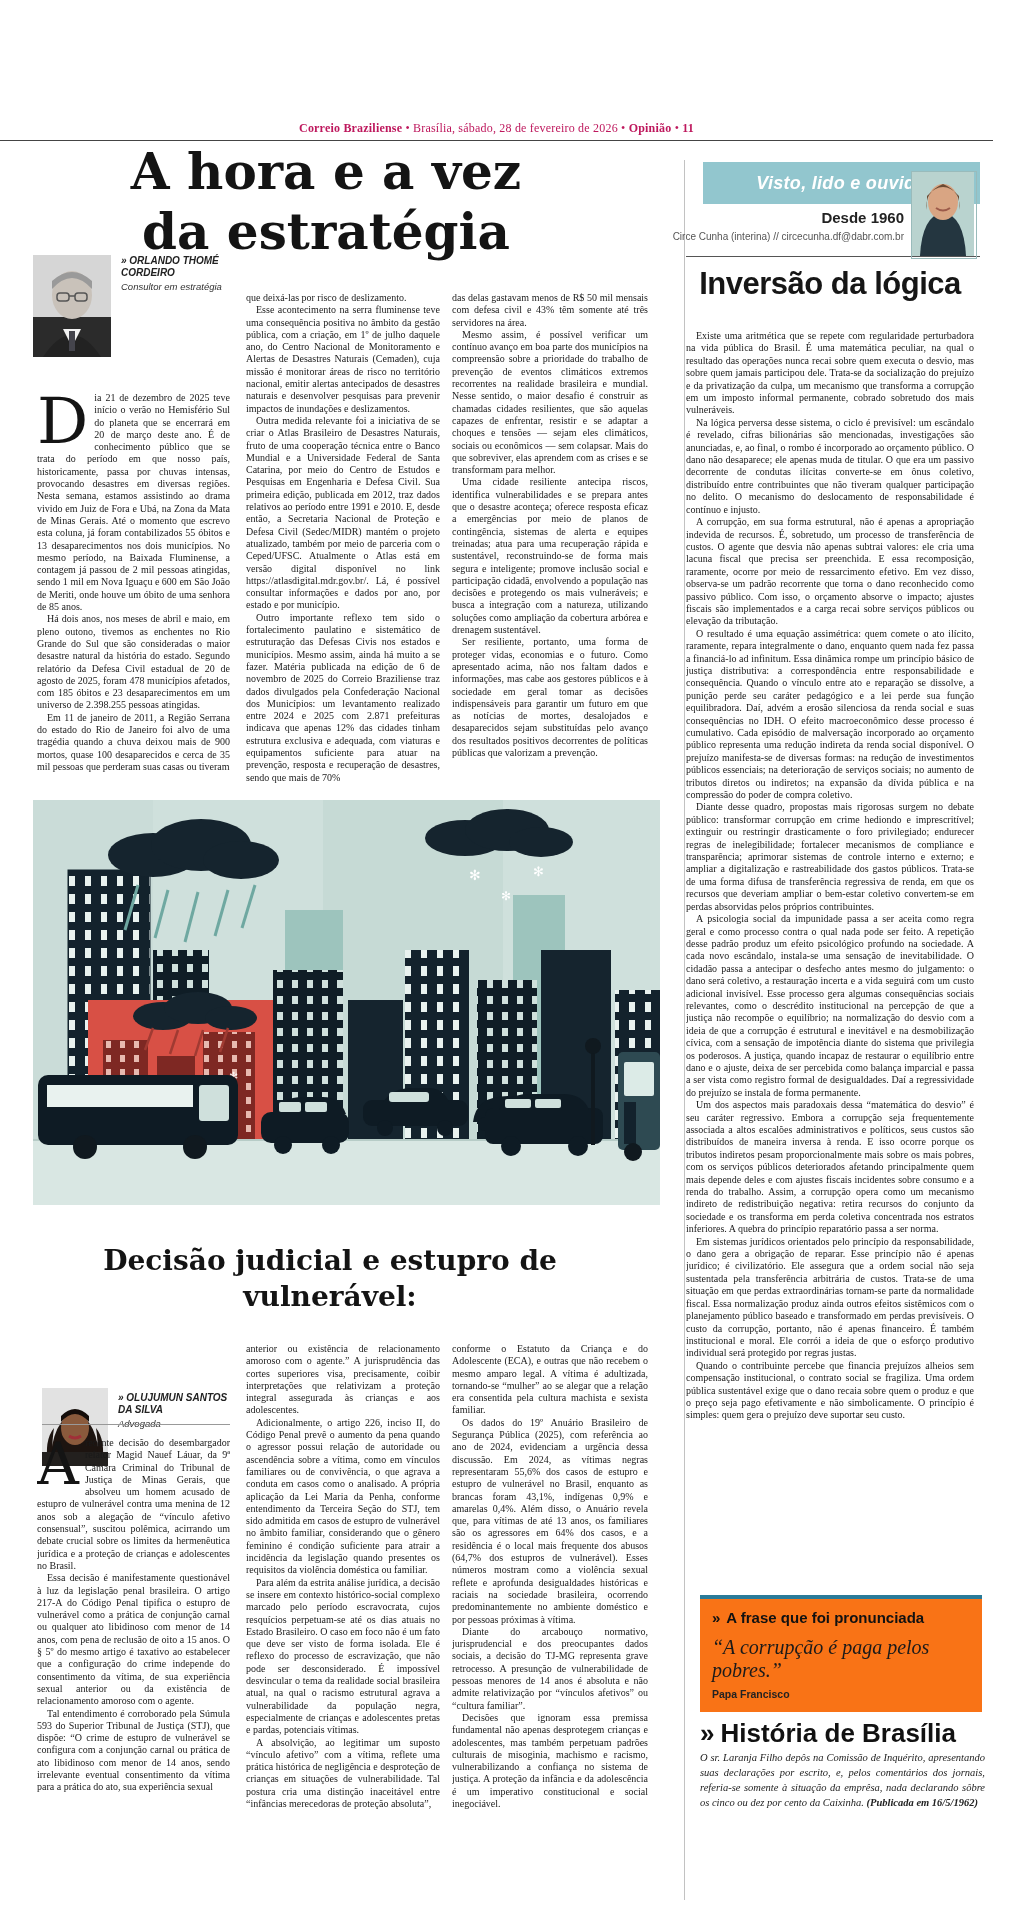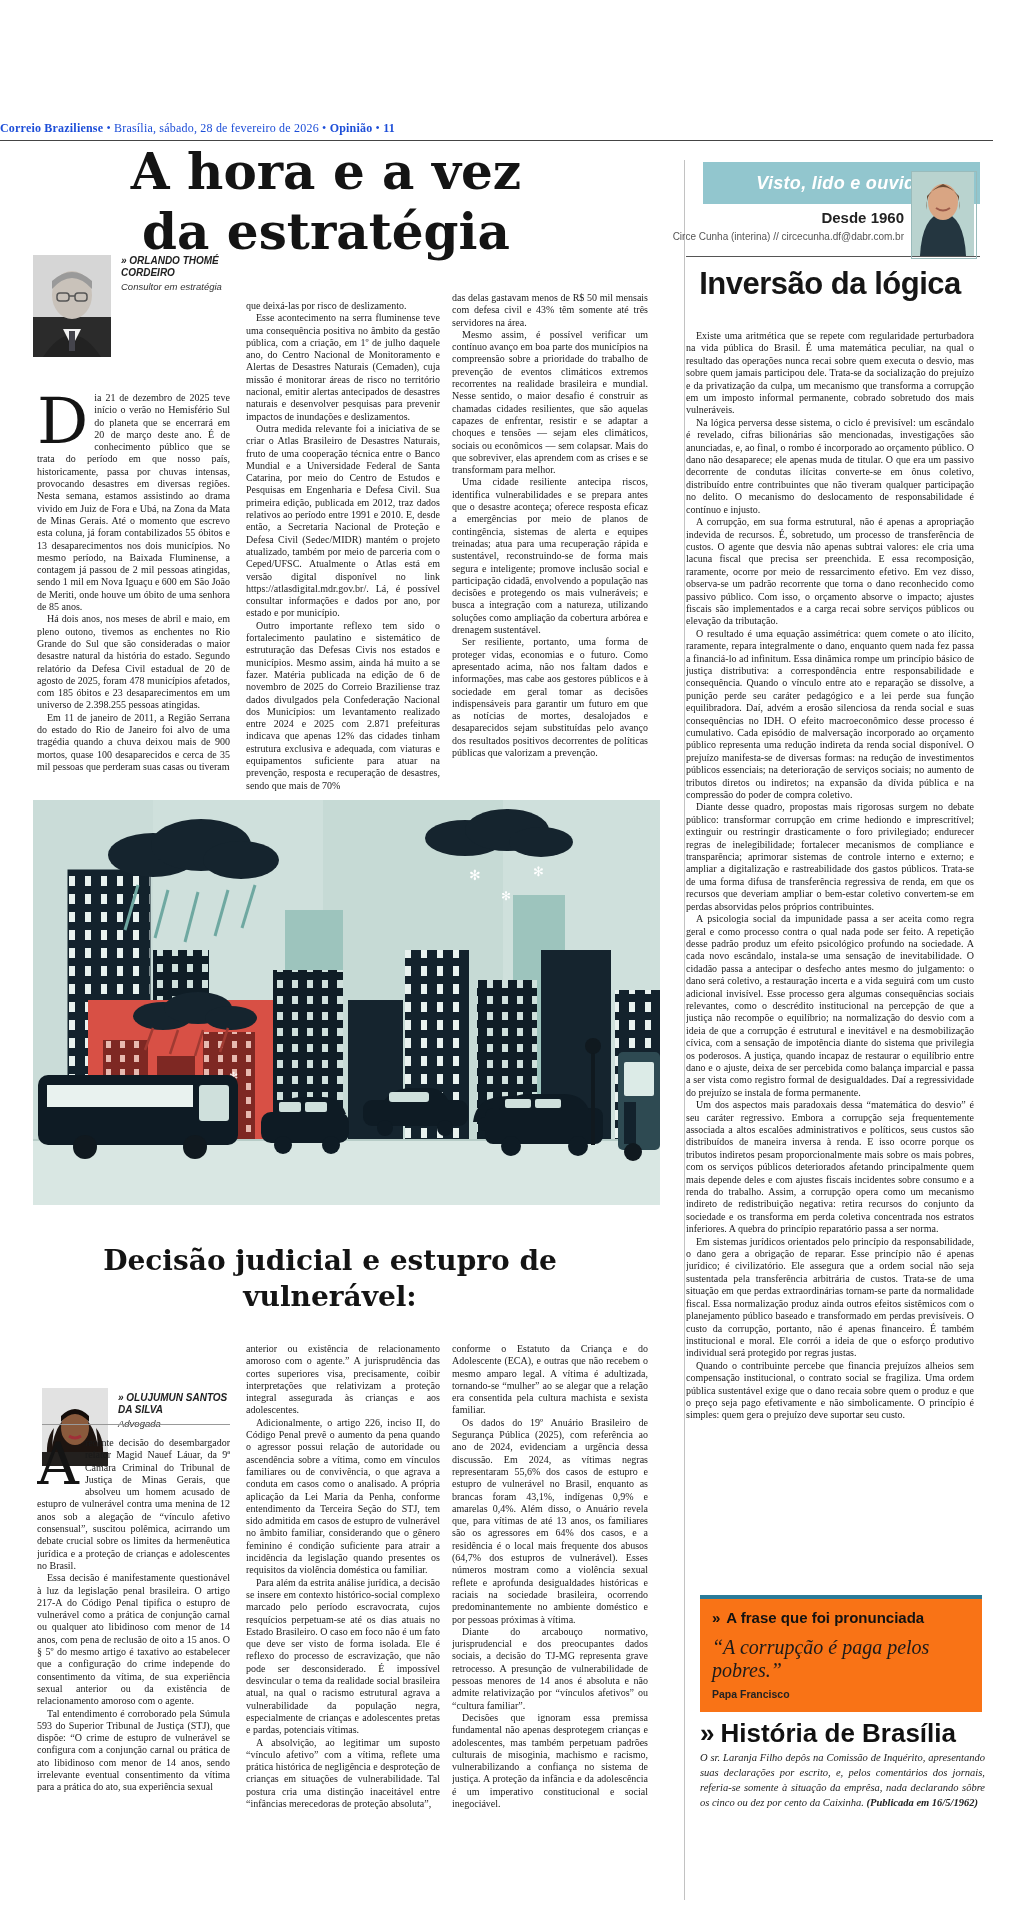--- a/index.html
+++ b/index.html
@@ -1,20 +1,20 @@
 <!DOCTYPE html>
 <html lang="pt"><head>
 <meta charset="utf-8">
 <style>
   html,body{margin:0;padding:0;background:#eee;}
   .page{position:relative;width:1011px;height:1913px;background:#fff;margin:0 auto;
         font-family:"Liberation Serif",serif;color:#1a1a1a;overflow:hidden;}
   
-  .page-header{position:absolute;top:121px;left:0;width:993px;text-align:left;
-               font-size:12px;letter-spacing:.2px;color:#1d4ed8;}
+  .page-header{position:absolute;top:121px;left:0;width:993px;text-align:center;
+               font-size:12px;letter-spacing:.2px;color:#be185d;}
   .page-header .b{font-weight:bold;}
   .header-rule{position:absolute;top:140px;left:0;width:993px;height:1px;background:#444;}
   .v-divider{position:absolute;left:684px;top:160px;width:1px;height:1740px;background:#c2c2c2;}
   
   .a1-title{position:absolute;left:95px;top:142px;width:462px;margin:0;text-align:center;
             font-family:"DejaVu Serif",serif;font-weight:bold;font-size:50px;line-height:60px;color:#141414;}
   .author{position:absolute;}
   .author .photo{position:absolute;left:0;top:0;}
   .author .byline{position:absolute;font-family:"Liberation Sans",sans-serif;}
   .author .name{font-weight:bold;font-style:italic;font-size:10px;line-height:12px;
@@ -109,21 +109,21 @@
       </div>
       <div class="role">Consultor em estratégia</div>
     </span>
   </div>
 
   <div class="col" style="left:37px;top:392px;width:193px;height:414px;">
       <p class="dropcap">Dia 21 de dezembro de 2025 teve início o verão no Hemisfério Sul do planeta que se encerrará em 20 de março deste ano. É de conhecimento público que se trata do período em que nosso país, historicamente, passa por chuvas intensas, provocando desastres em diversas regiões. Nesta semana, estamos assistindo ao drama vivido em Juiz de Fora e Ubá, na Zona da Mata de Minas Gerais. Até o momento que escrevo esta coluna, já foram contabilizados 55 óbitos e 13 desaparecimentos nos dois municípios. No mesmo período, na Baixada Fluminense, a contagem já passou de 2 mil pessoas atingidas, sendo 1 mil em Nova Iguaçu e 600 em São João de Meriti, onde houve um óbito de uma senhora de 85 anos.</p>
       <p>Há dois anos, nos meses de abril e maio, em pleno outono, tivemos as enchentes no Rio Grande do Sul que são consideradas o maior desastre natural da história do estado. Segundo relatório da Defesa Civil estadual de 20 de agosto de 2025, foram 478 municípios afetados, com 185 óbitos e 23 desaparecimentos em um universo de 2.398.255 pessoas atingidas.</p>
       <p>Em 11 de janeiro de 2011, a Região Serrana do estado do Rio de Janeiro foi alvo de uma tragédia quando a chuva deixou mais de 900 mortos, quase 100 desaparecidos e cerca de 35 mil pessoas que perderam suas casas ou tiveram</p>
     </div>
-  <div class="col" style="left:246px;top:300px;width:194px;height:514px;">
+  <div class="col" style="left:246px;top:292px;width:194px;height:514px;">
       <p>que deixá-las por risco de deslizamento.</p>
       <p>Esse acontecimento na serra fluminense teve uma consequência positiva no âmbito da gestão pública, com a criação, em 1º de julho daquele ano, do Centro Nacional de Monitoramento e Alertas de Desastres Naturais (Cemaden), cuja missão é monitorar áreas de risco no território nacional, emitir alertas antecipados de desastres naturais e desenvolver pesquisas para prevenir impactos de inundações e deslizamentos.</p>
       <p>Outra medida relevante foi a iniciativa de se criar o Atlas Brasileiro de Desastres Naturais, fruto de uma cooperação técnica entre o Banco Mundial e a Universidade Federal de Santa Catarina, por meio do Centro de Estudos e Pesquisas em Engenharia e Defesa Civil. Sua primeira edição, publicada em 2012, traz dados relativos ao período entre 1991 e 2010. E, desde então, a Secretaria Nacional de Proteção e Defesa Civil (Sedec/MIDR) mantém o projeto atualizado, também por meio de parceria com o Ceped/UFSC. Atualmente o Atlas está em versão digital disponível no link https://atlasdigital.mdr.gov.br/. Lá, é possível consultar informações e dados por ano, por estado e por município.</p>
       <p>Outro importante reflexo tem sido o fortalecimento paulatino e sistemático de estruturação das Defesas Civis nos estados e municípios. Mesmo assim, ainda há muito a se fazer. Matéria publicada na edição de 6 de novembro de 2025 do Correio Braziliense traz dados divulgados pela Confederação Nacional dos Municípios: um levantamento realizado entre 2024 e 2025 com 2.871 prefeituras indicava que apenas 12% das cidades tinham estrutura exclusiva e adequada, com viaturas e equipamentos suficiente para atuar na prevenção, resposta e recuperação de desastres, sendo que mais de 70%</p>
     </div>
   <div class="col" style="left:452px;top:292px;width:196px;height:514px;">
       <p>das delas gastavam menos de R$ 50 mil mensais com defesa civil e 43% têm somente até três servidores na área.</p>
       <p>Mesmo assim, é possível verificar um contínuo avanço em boa parte dos municípios na compreensão sobre a prioridade do trabalho de prevenção de eventos climáticos extremos recorrentes na realidade brasileira e mundial. Nesse sentido, o maior desafio é construir as chamadas cidades resilientes, que são aquelas capazes de enfrentar, resistir e se adaptar a choques e tensões — sejam eles climáticos, sociais ou econômicos — sem colapsar. Mais do que sobreviver, elas aprendem com as crises e se transformam para melhor.</p>
       <p>Uma cidade resiliente antecipa riscos, identifica vulnerabilidades e se prepara antes que o desastre aconteça; oferece resposta eficaz a emergências por meio de planos de contingência, sistemas de alerta e equipes treinadas; atua para uma recuperação rápida e sustentável, reconstruindo-se de forma mais segura e inteligente; promove inclusão social e participação cidadã, envolvendo a população nas decisões e protegendo os mais vulneráveis; e busca a integração com a natureza, utilizando soluções como ampliação da cobertura arbórea e drenagem sustentável.</p>
       <p>Ser resiliente, portanto, uma forma de proteger vidas, economias e o futuro. Como apresentado acima, não nos faltam dados e informações, mas cabe aos gestores públicos e à sociedade em geral tomar as decisões indispensáveis para garantir um futuro em que as notícias de mortes, desalojados e desaparecidos sejam substituídas pelo avanço dos resultados positivos decorrentes de políticas públicas que valorizam a prevenção.</p>

